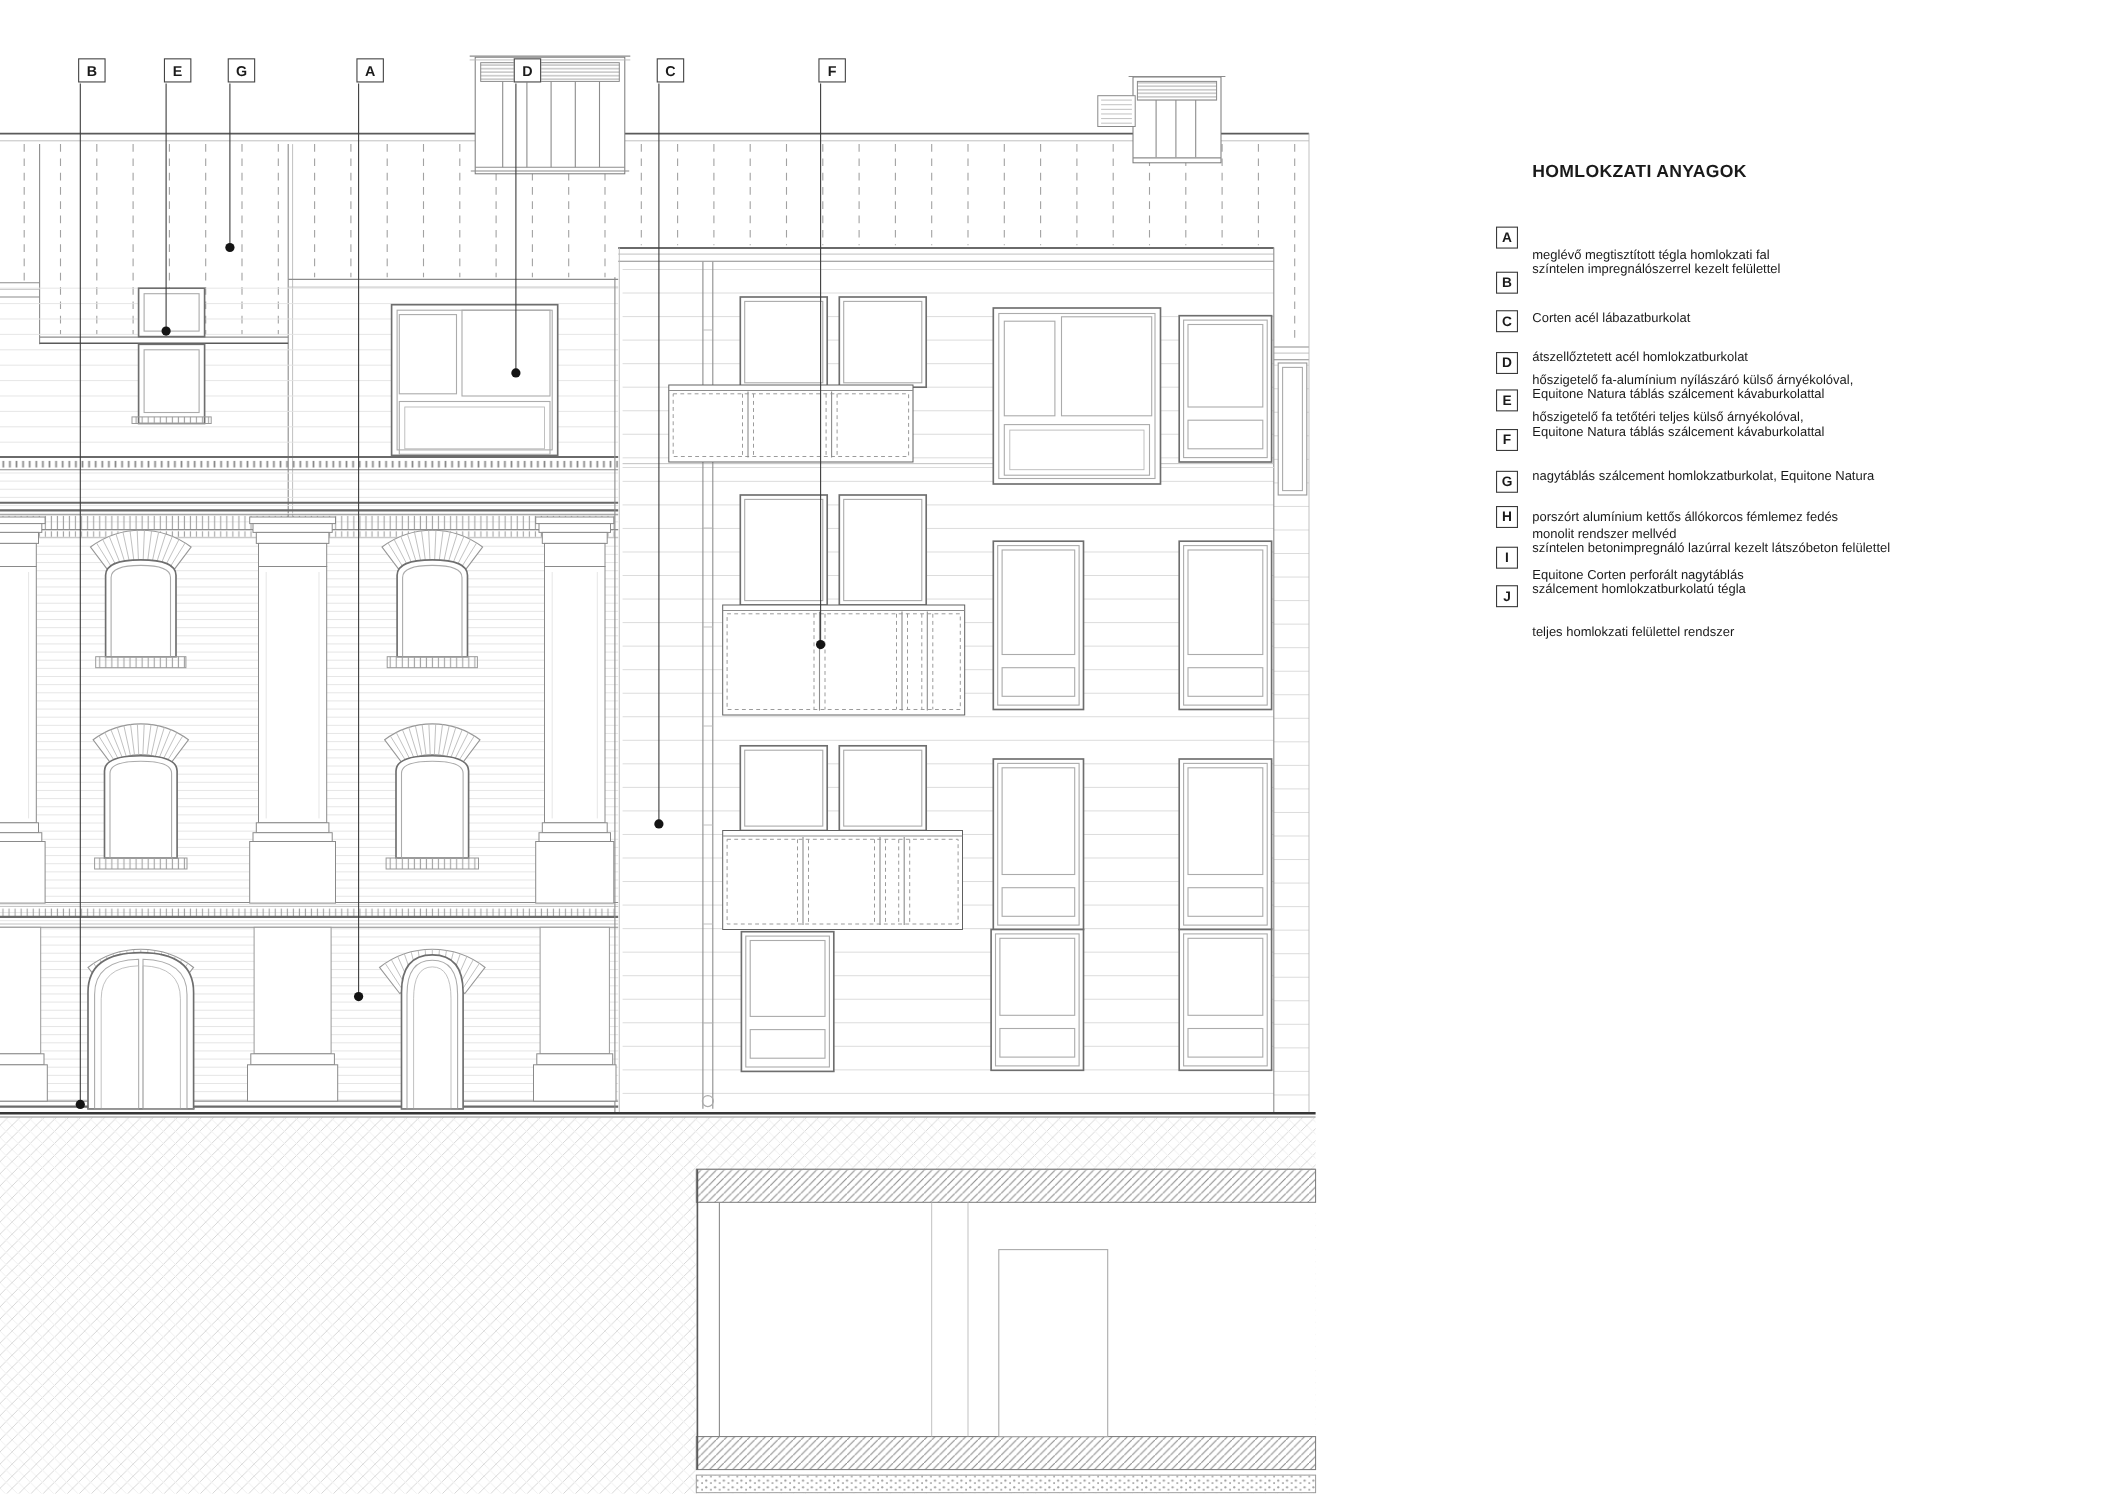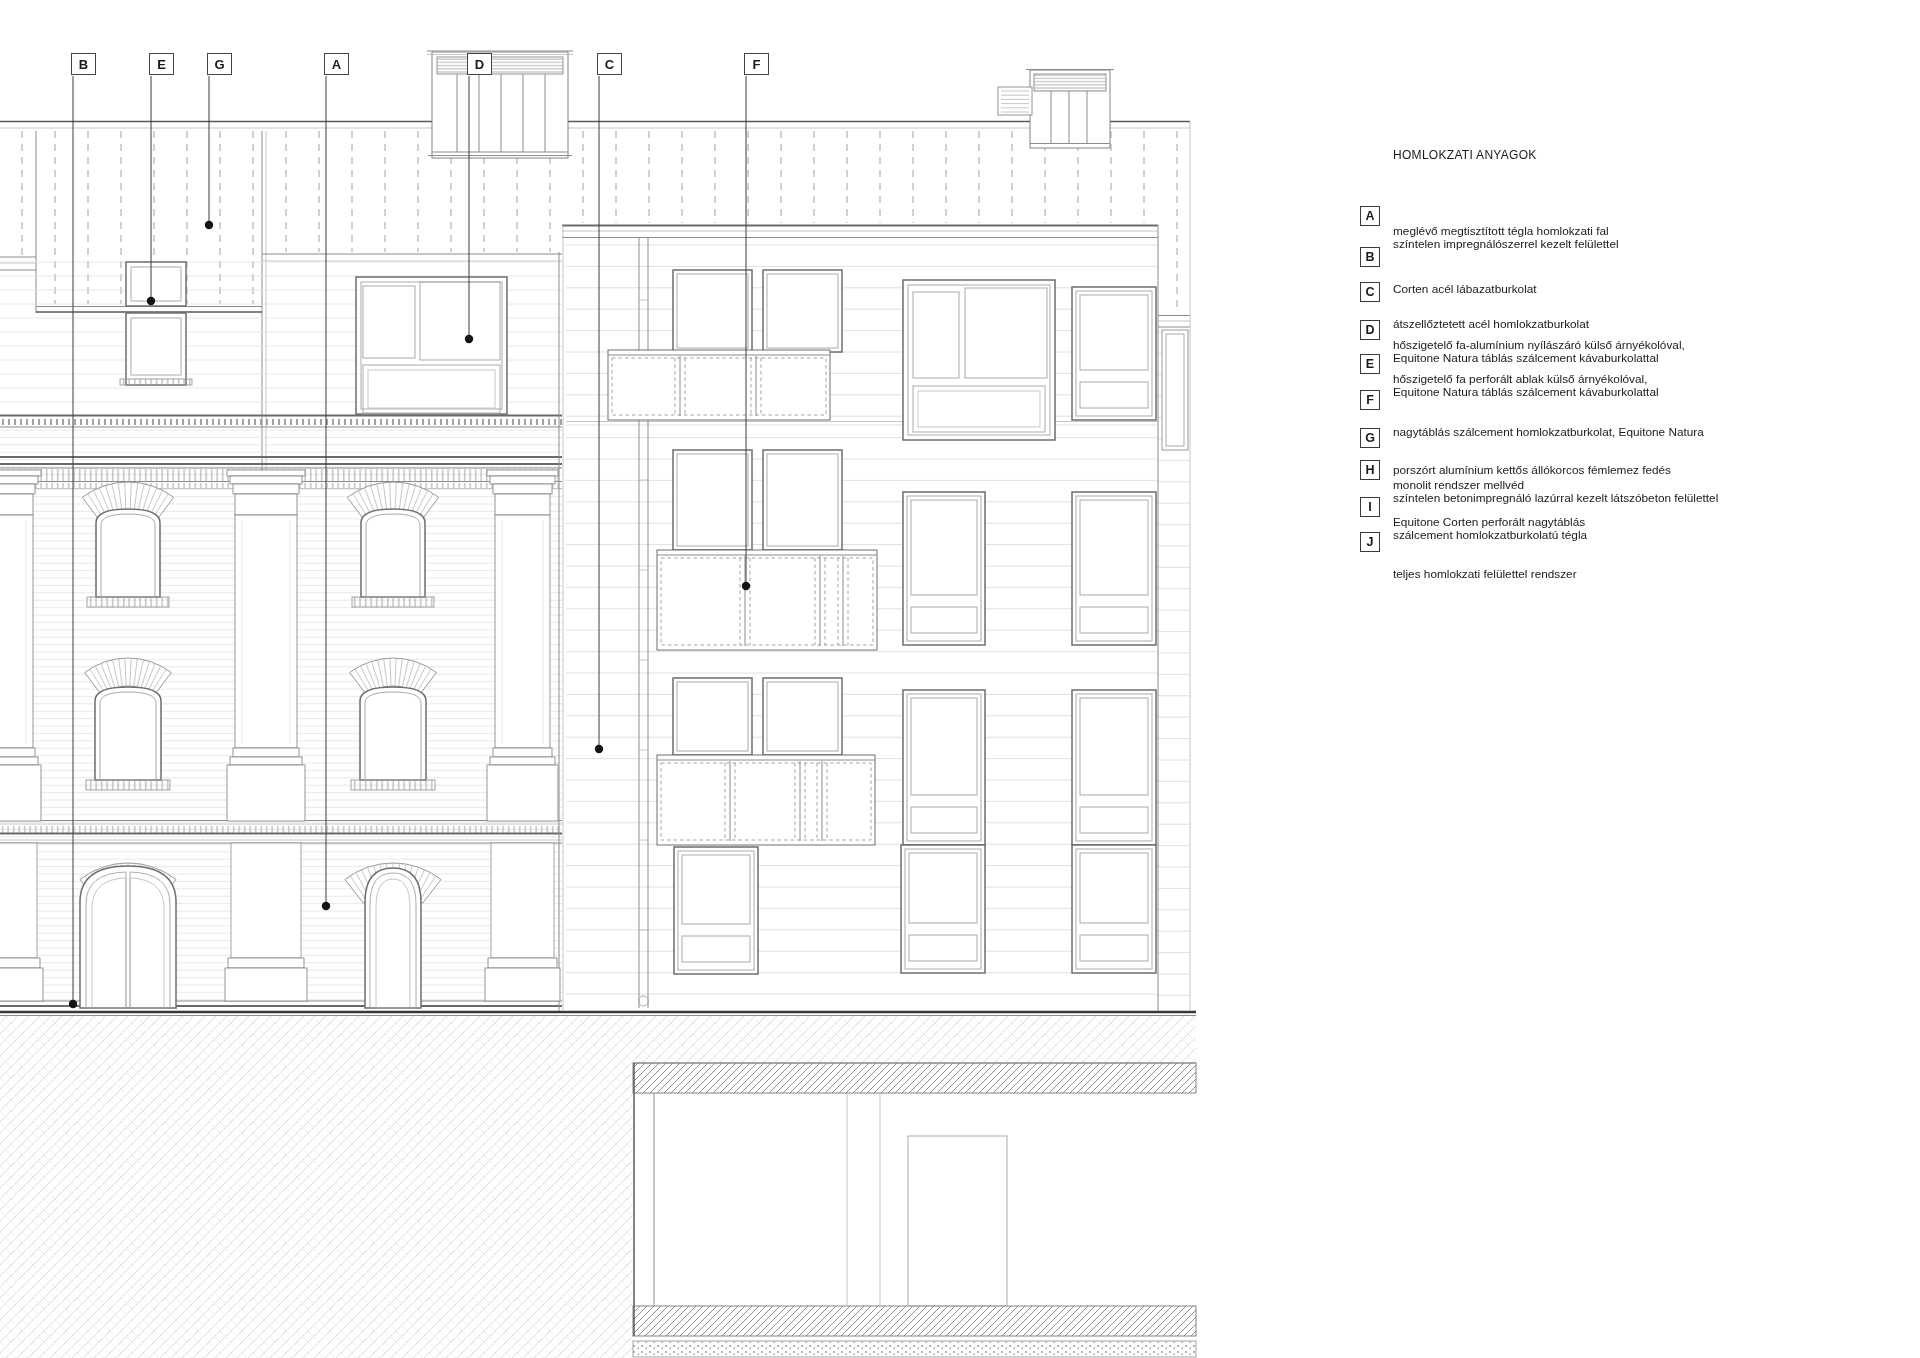--- a/index.html
+++ b/index.html
@@ -21,21 +21,21 @@
   .if {fill:none;stroke:#ababab;stroke-width:1}
   .gl {stroke:#383838;stroke-width:2.4;fill:none}
   .lead{stroke:#3c3c3c;stroke-width:1;fill:none}
   .dot{fill:#141414;stroke:none}
   .fanw{fill:#fff;stroke:#979797;stroke-width:1}
   
   .callout{position:absolute;width:25px;height:22px;background:#fff;border:1.3px solid #444;
            display:flex;align-items:center;justify-content:center;box-sizing:border-box;}
   .callout-letter{font-weight:bold;font-size:13px;line-height:1;}
   
-  #legend-title{position:absolute;left:1393px;top:148px;font-weight:normal;font-size:12px;letter-spacing:.3px;}
+  #legend-title{position:absolute;left:1393px;top:148px;font-weight:bold;font-size:16px;letter-spacing:.3px;}
   .legend-item{position:absolute;left:1360px;}
   .legend-key{position:absolute;left:0;top:0;width:20px;height:20px;border:1.2px solid #3a3a3a;background:#fff;
               display:flex;align-items:center;justify-content:center;box-sizing:border-box;}
   .legend-key span{font-weight:bold;font-size:12.5px;line-height:1;}
   .legend-text{position:absolute;left:33px;top:0;width:420px;font-size:11.8px;line-height:13.2px;white-space:nowrap;margin-top:19px;}
   .legend-text.single{top:17px;}
 </style>
 </head>
 <body>
 
@@ -717,21 +717,21 @@
             <div>hőszigetelő fa-alumínium nyílászáró külső árnyékolóval,</div>
             <div>Equitone Natura táblás szálcement kávaburkolattal</div>
           </div>
   </div>
 
   <div class="legend-item" style="top: 354px;">
     <div class="legend-key">
             <span>E</span>
           </div>
     <div class="legend-text">
-            <div>hőszigetelő fa perforált ablak külső árnyékolóval,</div>
+            <div>hőszigetelő fa tetőtéri teljes külső árnyékolóval,</div>
             <div>Equitone Natura táblás szálcement kávaburkolattal</div>
           </div>
   </div>
 
   <div class="legend-item" style="top: 390px;">
     <div class="legend-key">
             <span>F</span>
           </div>
     <div class="legend-text single">
             <div>nagytáblás szálcement homlokzatburkolat, Equitone Natura</div>

